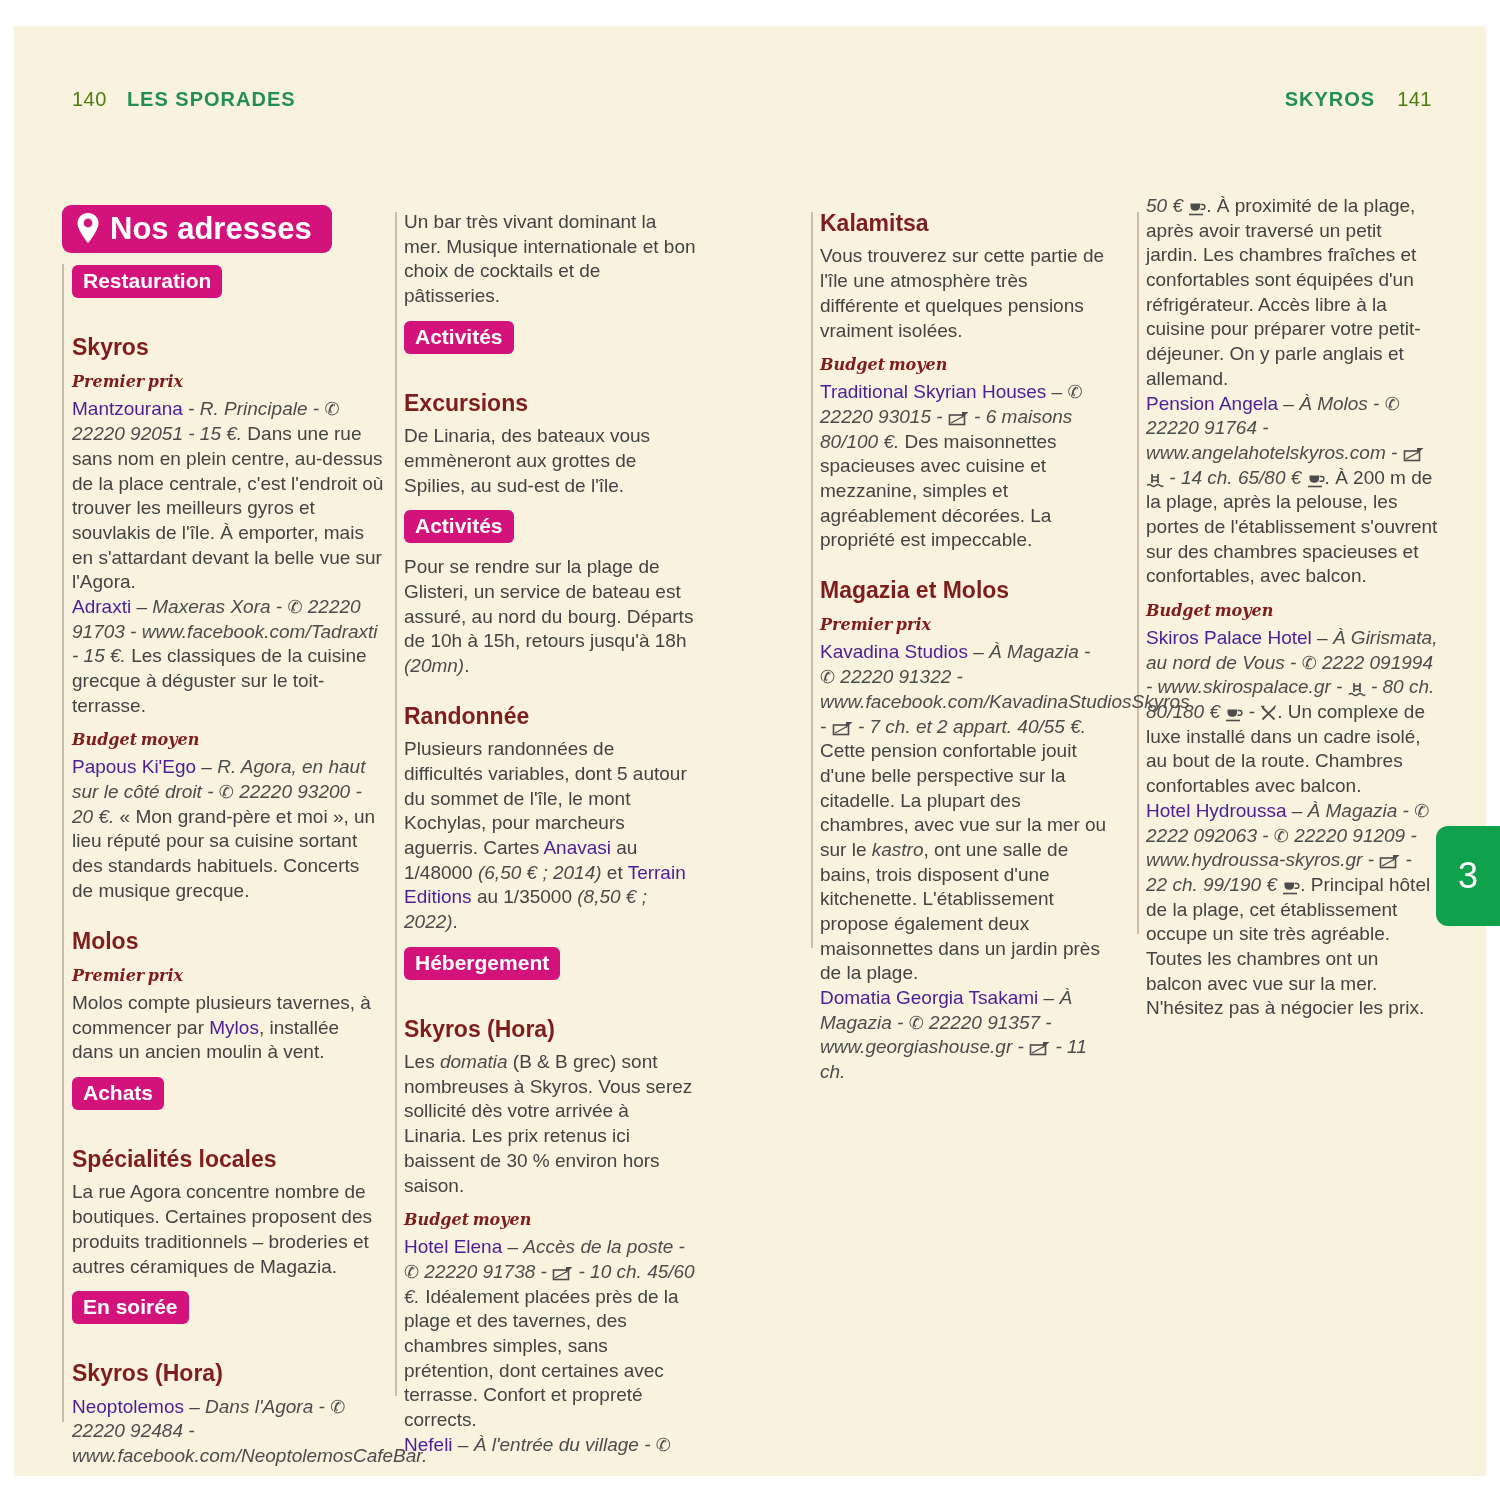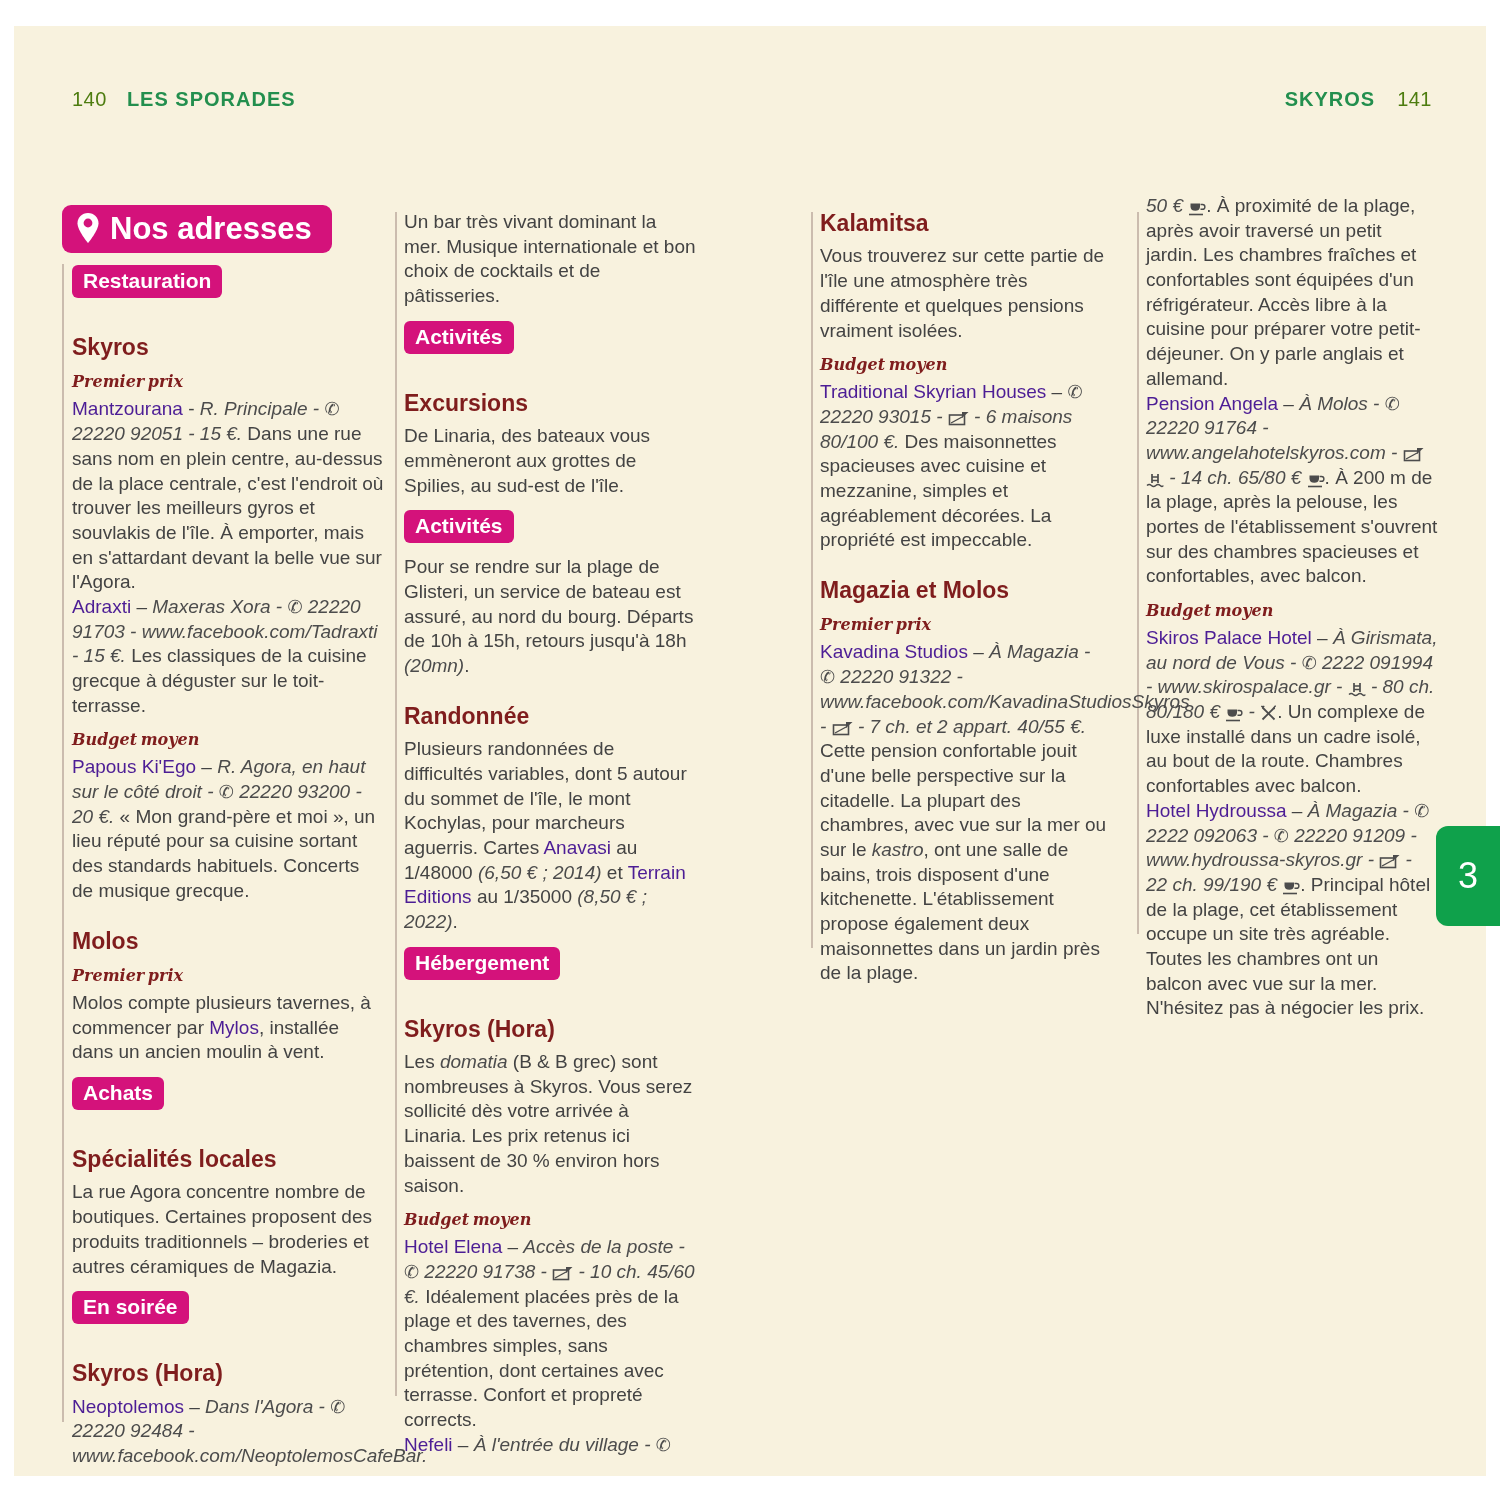--- a/index.html
+++ b/index.html
@@ -151,20 +151,25 @@
             <line x1="3" y1="12" x2="15" y2="5.5" stroke="#4c4c4c" stroke-width="1.4"></line>
             <path d="M14 1 L20.5 1 L14 7 Z" fill="#4c4c4c"></path>
           </svg></span><span class="seg-i"> - 6 maisons 80/100 €.</span><span class="seg-n"> Des maisonnettes spacieuses avec cuisine et mezzanine, simples et agréablement décorées. La propriété est impeccable.</span></p>
       <h3 class="block-heading">Magazia et Molos</h3>
       <div class="price">Premier prix</div>
       <p class="para"><span class="seg-b">Kavadina Studios</span><span class="seg-n"> – </span><span class="seg-i">À Magazia - </span><span class="icon icon-phone">✆</span><span class="seg-i"> 22220 91322 - www.facebook.com/KavadinaStudiosSkyros - </span><span class="icon"><svg width="21" height="16" viewBox="0 0 21 16">
             <rect x="1.5" y="4" width="15" height="9.5" fill="none" stroke="#4c4c4c" stroke-width="1.6"></rect>
             <line x1="3" y1="12" x2="15" y2="5.5" stroke="#4c4c4c" stroke-width="1.4"></line>
             <path d="M14 1 L20.5 1 L14 7 Z" fill="#4c4c4c"></path>
           </svg></span><span class="seg-i"> - 7 ch. et 2 appart. 40/55 €.</span><span class="seg-n"> Cette pension confortable jouit d'une belle perspective sur la citadelle. La plupart des chambres, avec vue sur la mer ou sur le </span><span class="seg-i">kastro</span><span class="seg-n">, ont une salle de bains, trois disposent d'une kitchenette. L'établissement propose également deux maisonnettes dans un jardin près de la plage.</span></p>
+      <p class="para"><span class="seg-b">Domatia Georgia Tsakami</span><span class="seg-n"> – </span><span class="seg-i">À Magazia - </span><span class="icon icon-phone">✆</span><span class="seg-i"> 22220 91357 - www.georgiashouse.gr - </span><span class="icon"><svg width="21" height="16" viewBox="0 0 21 16">
+            <rect x="1.5" y="4" width="15" height="9.5" fill="none" stroke="#4c4c4c" stroke-width="1.6"></rect>
+            <line x1="3" y1="12" x2="15" y2="5.5" stroke="#4c4c4c" stroke-width="1.4"></line>
+            <path d="M14 1 L20.5 1 L14 7 Z" fill="#4c4c4c"></path>
+          </svg></span><span class="seg-i"> - 11 ch.</span></p>
     </div>
 </div>
 
 <div class="col" id="col4">
   <div>
       <p class="para"><span class="seg-i">50 € </span><span class="icon"><svg width="18" height="15" viewBox="0 0 18 15">
             <path d="M2.5 2.5 h9.5 v3.5 a4.8 4.5 0 0 1 -9.5 0 Z" fill="#4c4c4c"></path>
             <path d="M12.5 3.5 h2 a2.4 2.4 0 0 1 0 4.8 h-2" fill="none" stroke="#4c4c4c" stroke-width="1.4"></path>
             <line x1="1" y1="13.5" x2="15" y2="13.5" stroke="#4c4c4c" stroke-width="1.6"></line>
           </svg></span><span class="seg-n">. À proximité de la plage, après avoir traversé un petit jardin. Les chambres fraîches et confortables sont équipées d'un réfrigérateur. Accès libre à la cuisine pour préparer votre petit-déjeuner. On y parle anglais et allemand.</span></p>

